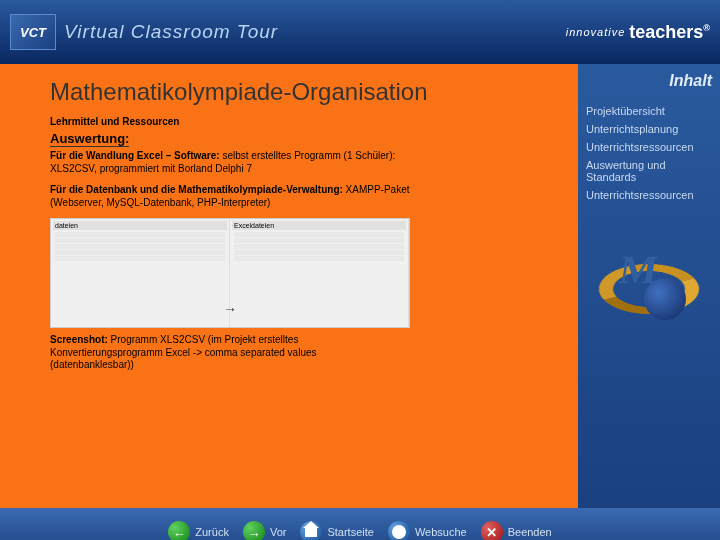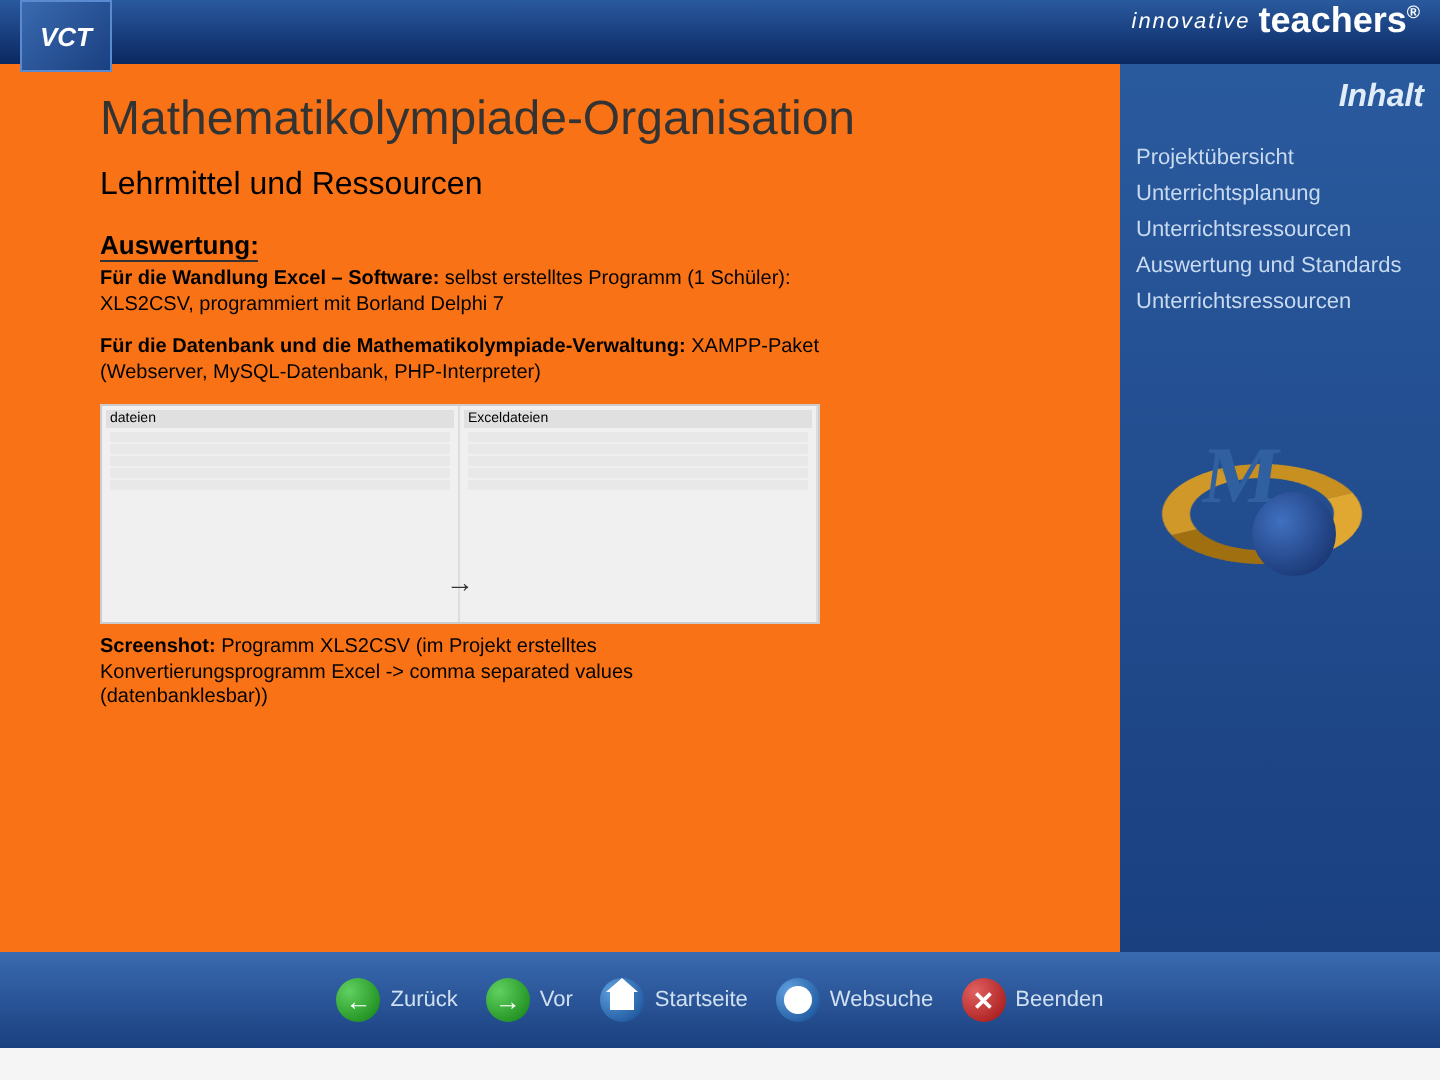--- a/index.html
+++ b/index.html
@@ -1,38 +1,38 @@
 <!DOCTYPE html>
 <html><head>
 <meta charset="utf-8">
 <style>
 *{box-sizing:border-box;margin:0;padding:0}
 body{width:720px;height:540px;font-family:Arial,sans-serif;background:#f5f5f5;overflow:hidden}
-.header{height:32px;background:linear-gradient(to bottom,#2a5a9e 0%,#1a4080 50%,#0a2860 100%);display:flex;align-items:flex-start;padding:0 10px;position:relative}
+.header{height:64px;background:linear-gradient(to bottom,#2a5a9e 0%,#1a4080 50%,#0a2860 100%);display:flex;align-items:center;padding:0 10px;position:relative}
 .vct-badge{width:46px;height:36px;background:linear-gradient(135deg,#3a6ab0,#1a4080);border:1px solid #5a8ad0;display:flex;align-items:center;justify-content:center;color:#fff;font-weight:bold;font-size:13px;font-style:italic;margin-right:8px}
 .header-title{color:#b8d4f0;font-style:italic;font-size:19px;font-weight:normal;letter-spacing:1px}
 .header-right{margin-left:auto;display:flex;align-items:center;gap:4px}
 .innov{color:#fff;font-style:italic;font-size:11px;letter-spacing:1px}
 .teachers{color:#fff;font-size:18px;font-weight:bold;}
 .reg{color:#fff;font-size:9px;vertical-align:super}
 .body{display:flex;height:444px;background:#f97316}
 .main{flex:1;padding:14px 10px 10px 50px;position:relative;overflow:hidden}
 .main h1{font-size:24px;font-weight:normal;color:#333;margin-bottom:10px}
-.section{font-size:16px;font-weight:normal;margin-bottom:12px}
+.section{font-size:10px;font-weight:bold;margin-bottom:2px}
 .subhead{font-size:13px;font-weight:bold;border-bottom:1px solid #333;display:inline-block;margin-bottom:3px}
 .para{font-size:10px;margin-bottom:9px;line-height:1.25;max-width:360px}
 .para b{font-weight:bold}
 .screenshot-area{width:360px;height:110px;background:#f0f0f0;border:1px solid #ccc;margin:4px 0 6px 0;position:relative;display:flex}
 .sa-col{flex:1;border-right:1px solid #ddd;padding:2px}
 .sa-col:last-child{border-right:none}
 .sa-title{font-size:7px;background:#e0e0e0;padding:1px 2px;margin-bottom:2px}
 .sa-line{height:5px;background:#e8e8e8;margin:1px 2px;border-radius:1px}
 .sa-arrow{position:absolute;left:50%;top:80px;transform:translateX(-50%);font-size:14px;color:#333}
 .caption{font-size:10px;max-width:340px;line-height:1.25}
-.sidebar{width:160px;background:linear-gradient(to bottom,#2a5a9e,#1a4080);padding:8px;color:#fff;position:relative}
+.sidebar{width:142px;background:linear-gradient(to bottom,#2a5a9e,#1a4080);padding:8px;color:#fff;position:relative}
 .sidebar-title{font-size:16px;font-weight:bold;font-style:italic;text-align:right;margin-bottom:12px;color:#e0ecf8}
 .sidebar-item{font-size:11px;color:#c8daf0;padding:3px 0;cursor:pointer}
 .logo3d{position:absolute;top:170px;left:16px;width:110px;height:110px}
 .ring{width:100px;height:100px;border-radius:50%;border:14px solid transparent;border-top-color:#c89020;border-right-color:#e0a830;border-bottom-color:#a07010;border-left-color:#d09828;transform:rotateX(60deg) rotateZ(20deg);position:absolute;left:5px;top:5px}
 .letter-m{position:absolute;left:26px;top:12px;font-size:40px;font-weight:bold;color:#3060a0;font-family:serif;transform:skewX(-8deg)}
 .letter-o{position:absolute;left:50px;top:44px;width:42px;height:42px;border-radius:50%;background:radial-gradient(circle at 35% 35%,#4070c0,#102860)}
 .footer{height:48px;background:linear-gradient(to bottom,#3a6ab0,#1a4080);display:flex;align-items:center;justify-content:center;gap:14px}
 .nav-btn{display:flex;align-items:center;gap:5px;cursor:pointer}
 .nav-icon{width:22px;height:22px;border-radius:50%;display:flex;align-items:center;justify-content:center;font-size:13px;color:#fff;font-weight:bold}
 .nav-icon.green{background:radial-gradient(circle at 30% 30%,#60d060,#108010)}
@@ -41,20 +41,21 @@
 .nav-label{color:#d0e0f0;font-size:11px}
 .house{width:12px;height:10px;background:#fff;position:relative}
 .house:before{content:"";position:absolute;top:-6px;left:-2px;border-left:8px solid transparent;border-right:8px solid transparent;border-bottom:7px solid #fff}
 .globe{width:14px;height:14px;border-radius:50%;background:#fff;position:relative}
 </style>
 </head>
 <body>
 
 <div class="header">
   <div class="vct-badge">VCT</div>
+  <div class="header-title">Virtual Classroom Tour</div>
   <div class="header-right">
     <span class="innov">innovative</span>
     <span class="teachers"><span>teachers</span><span class="reg">®</span></span>
   </div>
 </div>
 
 <div class="body">
   <div class="main">
     <h1>Mathematikolympiade-Organisation</h1>
     <div class="section">Lehrmittel und Ressourcen</div>

